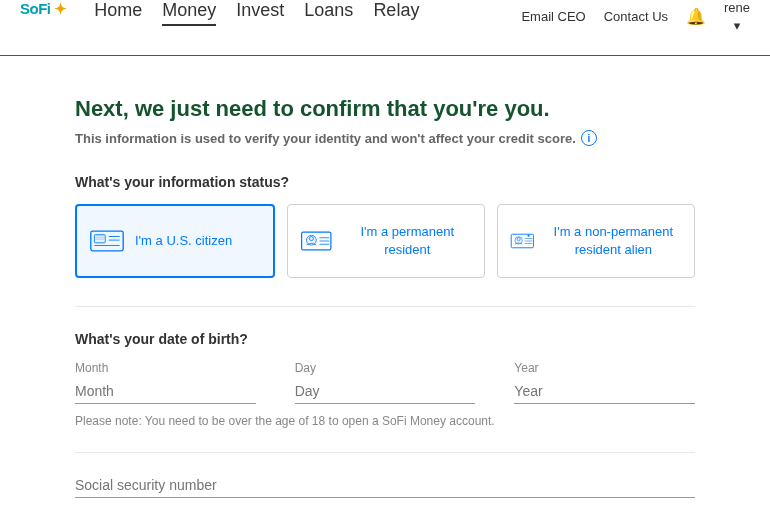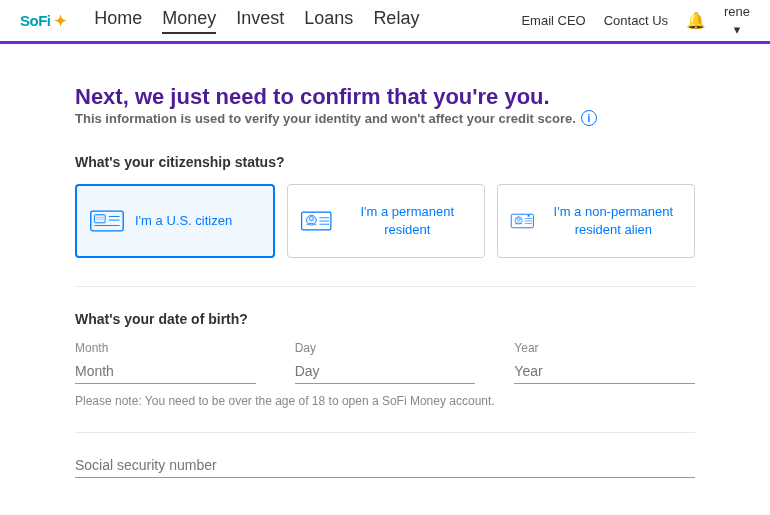--- a/index.html
+++ b/index.html
@@ -1,21 +1,21 @@
 <!DOCTYPE html>
 <html><head>
   <meta charset="utf-8">
   <style>
     * { box-sizing: border-box; margin: 0; padding: 0; }
     body { font-family: -apple-system, BlinkMacSystemFont, 'Segoe UI', sans-serif; background: #fff; color: #333; font-size: 14px; }
 
     
     .navbar {
-      display: flex; align-items: center; height: 44px;
-      border-bottom: 3px solid #6d28d9;
+      display: flex; align-items: flex-start; height: 56px;
+      border-bottom: 1px solid #6d28d9;
       padding: 0 20px;
     }
     .navbar-brand { display: flex; align-items: center; margin-right: 28px; }
     .sofi-logo { font-size: 15px; font-weight: 700; color: #00a0b0; letter-spacing: -0.5px; }
     .sofi-logo span { color: #f0a500; }
     .nav-links { display: flex; gap: 20px; flex: 1; }
     .nav-link {
       font-size: 18px; color: #333; text-decoration: none;
       padding-bottom: 3px; cursor: pointer;
     }
@@ -23,21 +23,21 @@
       color: #333; border-bottom: 2px solid #333;
     }
     .nav-right { display: flex; align-items: center; gap: 18px; margin-left: auto; }
     .nav-right-link { font-size: 13px; color: #333; cursor: pointer; }
     .bell-icon { font-size: 16px; color: #555; cursor: pointer; }
     .user-menu { font-size: 13px; color: #333; cursor: pointer; display: flex; align-items: center; gap: 3px; flex-direction: column; }
 
     
     .main { max-width: 660px; margin: 0 auto; padding: 40px 20px 20px; }
 
-    .page-title { font-size: 22px; font-weight: 600; color: #4c1d95; }
+    .page-title { font-size: 22px; font-weight: 600; color: #14532d; margin-bottom: 8px; }
     .page-subtitle { font-size: 13px; color: #666; margin-bottom: 28px; display: flex; align-items: center; gap: 5px; font-weight: bold; }
     .info-icon {
       display: inline-flex; align-items: center; justify-content: center;
       width: 16px; height: 16px; border: 1px solid #007aff; border-radius: 50%;
       color: #007aff; font-size: 10px; cursor: pointer;
     }
 
     
     .section-label { font-size: 14px; font-weight: 600; color: #333; margin-bottom: 14px; }
     .citizenship-options { display: flex; gap: 12px; margin-bottom: 28px; }
@@ -103,21 +103,21 @@
 </nav>
 
 <main class="main">
   <h1 class="page-title">Next, we just need to confirm that you're you.</h1>
   <p class="page-subtitle">
     <span>This information is used to verify your identity and won't affect your credit score.</span>
     <span class="info-icon">i</span>
   </p>
 
   <div class="dob-section">
-    <div class="section-label">What's your citizenship status?</div>
+    <div class="section-label">What's your information status?</div>
     <div class="citizenship-options">
 
       <div class="citizenship-card selected">
         <svg class="icon-svg" viewBox="0 0 40 30" fill="none" xmlns="http://www.w3.org/2000/svg">
           <rect x="2" y="4" width="36" height="22" rx="2" stroke="#007aff" stroke-width="1.5" fill="none"></rect>
           <rect x="6" y="8" width="12" height="9" rx="1" stroke="#007aff" stroke-width="1" fill="#e8f3ff"></rect>
           <line x1="22" y1="10" x2="34" y2="10" stroke="#007aff" stroke-width="1"></line>
           <line x1="22" y1="14" x2="34" y2="14" stroke="#007aff" stroke-width="1"></line>
           <line x1="6" y1="20" x2="34" y2="20" stroke="#007aff" stroke-width="1"></line>
 

